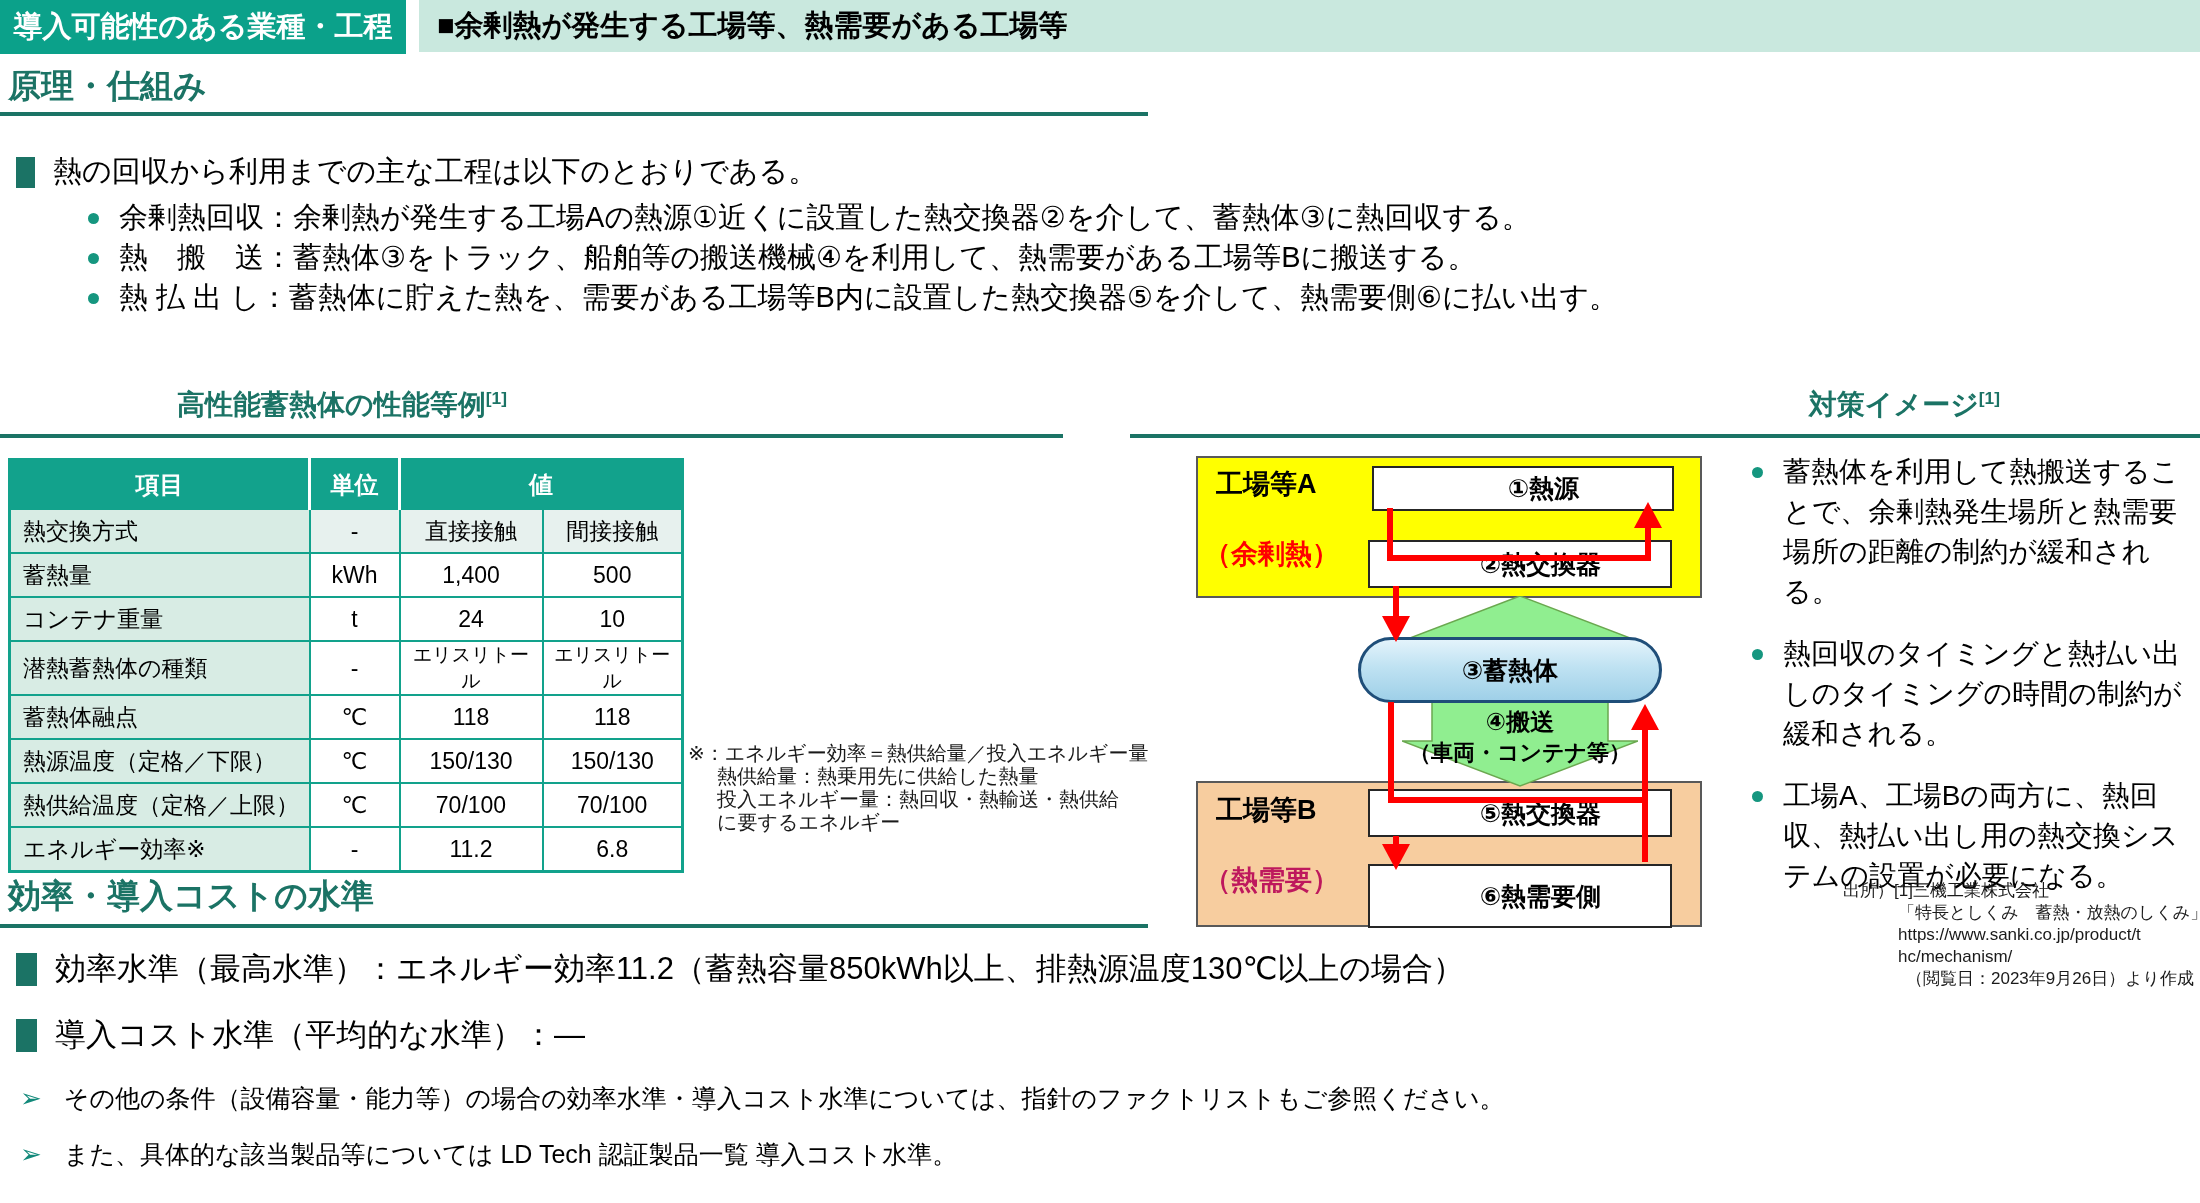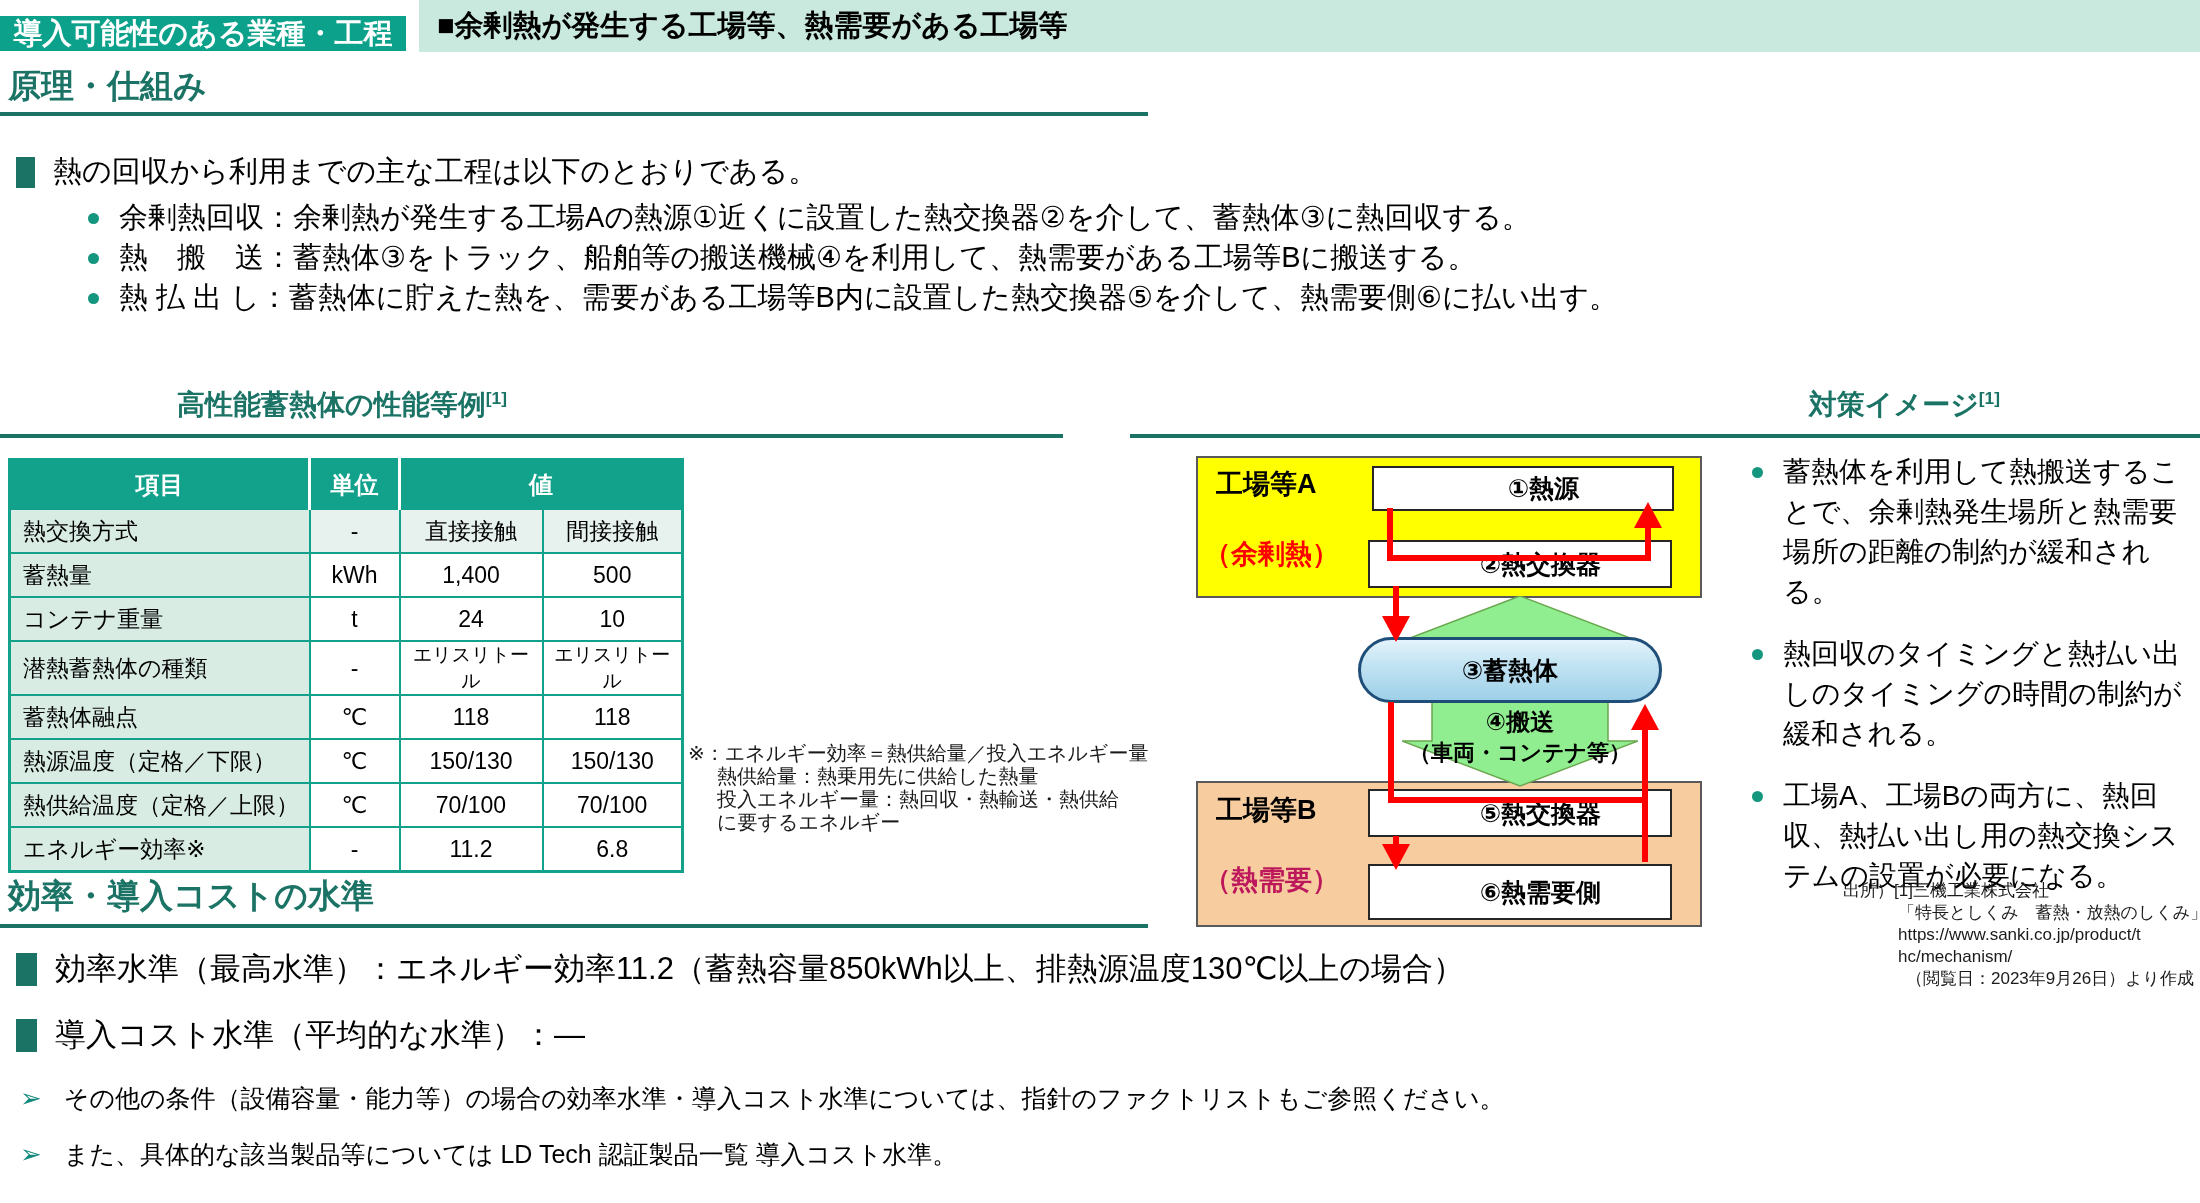--- a/index.html
+++ b/index.html
@@ -1,20 +1,20 @@
 <!DOCTYPE html>
 <html><head>
 <meta charset="utf-8">
 <style>
   html,body{margin:0;padding:0;background:#fff;}
   .page{position:relative;width:2200px;height:1203px;background:#fff;overflow:hidden;
         font-family:"Liberation Sans","DejaVu Sans",sans-serif;color:#000;}
 
   
-  .hdr-left{position:absolute;left:0;top:16px;width:406px;height:35px;background:#0ba18a;
+  .hdr-left{position:absolute;left:0;top:0;width:406px;height:54px;background:#0ba18a;
             color:#fff;font-size:29px;font-weight:bold;display:flex;align-items:center;justify-content:center;}
   .hdr-banner{position:absolute;left:419px;top:0;width:1781px;height:52px;background:#c9e8de;
               color:#000;font-size:29px;font-weight:bold;display:flex;align-items:center;padding-left:18px;box-sizing:border-box;}
 
   
   .sec-h{position:absolute;left:8px;font-size:33px;font-weight:bold;color:#1b7365;}
   .rule{position:absolute;height:0;border-top:4px solid #1b7365;}
 
   
   .lead{position:absolute;left:16px;top:152px;font-size:29px;display:flex;align-items:center;}
@@ -202,21 +202,21 @@
   </svg>
 
   <div class="wbox" style="left:1372px;top:466px;width:302px;height:45px">①熱源</div>
   <div class="wbox" style="left:1368px;top:540px;width:304px;height:48px">②熱交換器</div>
   <div class="capsule">③蓄熱体</div>
   <div class="transport">
     <div class="t1">④搬送</div>
     <div class="t2">（車両・コンテナ等）</div>
   </div>
   <div class="wbox" style="left:1368px;top:789px;width:304px;height:48px">⑤熱交換器</div>
-  <div class="wbox" style="left:1368px;top:864px;width:304px;height:56px">⑥熱需要側</div>
+  <div class="wbox" style="left:1368px;top:864px;width:304px;height:64px">⑥熱需要側</div>
 
   <svg class="red-arrows" width="2200" height="1203" viewBox="0 0 2200 1203">
     <g stroke="#ff0000" stroke-width="6" fill="none">
       <path d="M1390 508 V558 H1648 V524"></path>
       <path d="M1396 586 V620"></path>
       <path d="M1391 702 V800 H1645 V726"></path>
       <path d="M1396 836 V848"></path>
       <path d="M1645 862 V800"></path>
     </g>
     <g fill="#ff0000" stroke="none">

